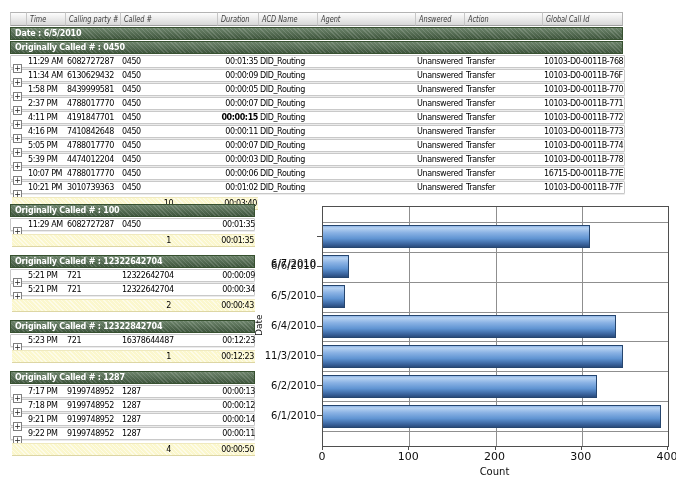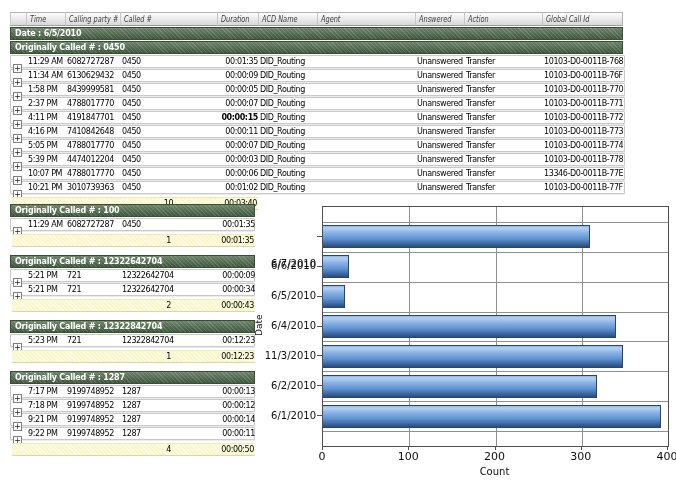--- a/index.html
+++ b/index.html
@@ -183,21 +183,21 @@
       <div class="trow">
         <span class="expcell" style="width: 16px;"><span class="expand-btn">+</span></span>
         <span class="cell" style="width: 39px;">10:07 PM</span>
         <span class="cell" style="width: 55px;">4788017770</span>
         <span class="cell" style="width: 97px;">0450</span>
         <span class="cell right" style="width: 41px;">00:00:06</span>
         <span class="cell" style="width: 59px;">DID_Routing</span>
         <span class="cell" style="width: 98px;"></span>
         <span class="cell" style="width: 49px;">Unanswered</span>
         <span class="cell" style="width: 78px;">Transfer</span>
-        <span class="cell" style="width: 81px;">13346-D0-0011B-77E</span>
+        <span class="cell" style="width: 81px;">16715-D0-0011B-77E</span>
       </div>
       <div class="trow">
         <span class="expcell" style="width: 16px;"><span class="expand-btn">+</span></span>
         <span class="cell" style="width: 39px;">10:21 PM</span>
         <span class="cell" style="width: 55px;">3010739363</span>
         <span class="cell" style="width: 97px;">0450</span>
         <span class="cell right" style="width: 41px;">00:01:02</span>
         <span class="cell" style="width: 59px;">DID_Routing</span>
         <span class="cell" style="width: 98px;"></span>
         <span class="cell" style="width: 49px;">Unanswered</span>
@@ -247,21 +247,21 @@
           <span class="cell sumcell center" style="width: 97px;">2</span>
           <span class="cell sumcell right" style="width: 38px;">00:00:43</span>
         </div>
       </div>
       <div class="group-block">
         <div class="grow" style="width: 245px; box-sizing: border-box;">Originally Called # : 12322842704</div>
         <div class="trow" style="width: 245px; box-sizing: border-box;">
           <span class="expcell" style="width: 16px;"><span class="expand-btn">+</span></span>
           <span class="cell" style="width: 39px;">5:23 PM</span>
           <span class="cell" style="width: 55px;">721</span>
-          <span class="cell" style="width: 97px;">12322842704</span>
+          <span class="cell" style="width: 97px;">16378644487</span>
           <span class="cell right" style="width: 38px;">00:12:23</span>
         </div>
         <div class="srow">
           <span class="cell sumcell" style="width: 108px;"></span>
           <span class="cell sumcell center" style="width: 97px;">1</span>
           <span class="cell sumcell right" style="width: 38px;">00:12:23</span>
         </div>
       </div>
       <div class="group-block">
         <div class="grow" style="width: 245px; box-sizing: border-box;">Originally Called # : 1287</div>

